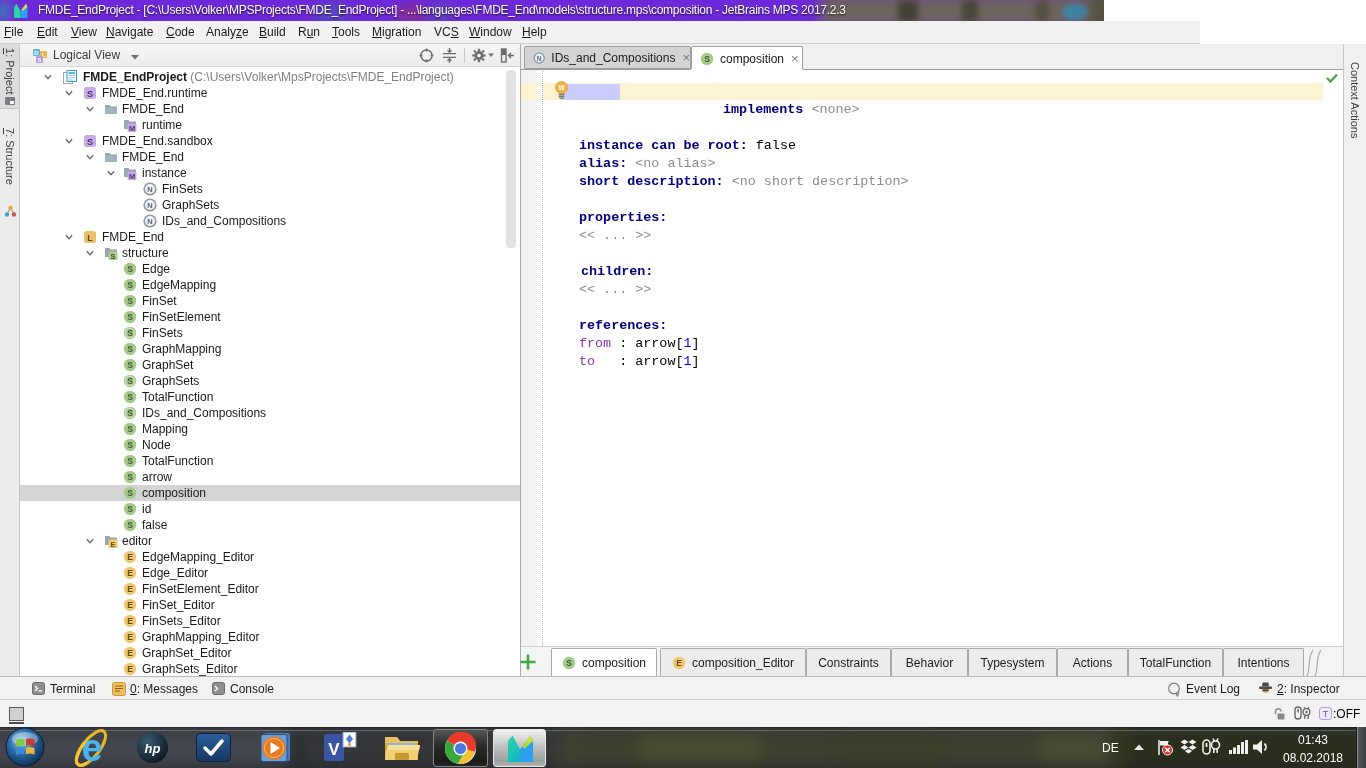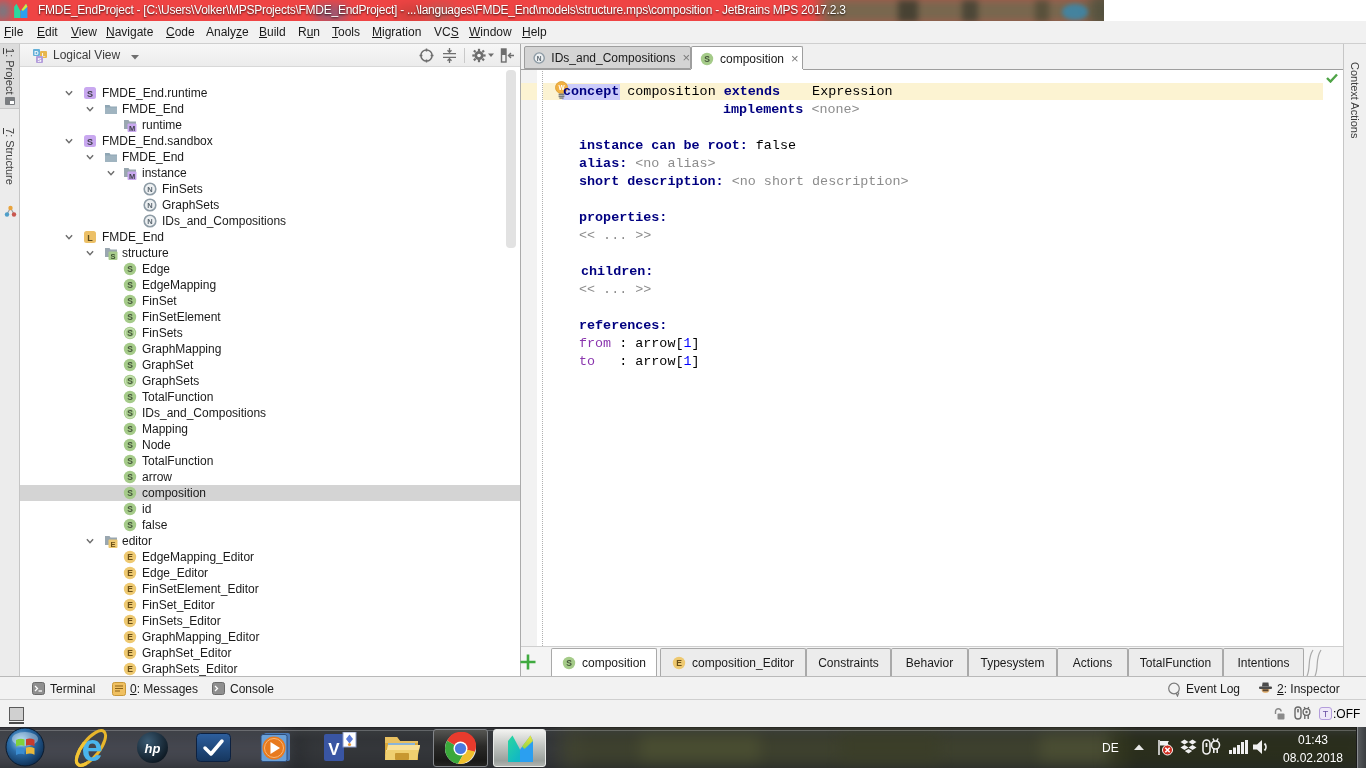--- a/index.html
+++ b/index.html
@@ -1,24 +1,24 @@
 <!DOCTYPE html>
 <html><head><meta charset="utf-8">
 <style>
 *{margin:0;padding:0;box-sizing:border-box}
 html,body{width:1366px;height:768px;overflow:hidden;font-family:"Liberation Sans",sans-serif;background:#fff}
 .abs{position:absolute}
 #app{position:relative;width:1366px;height:768px}
 
-#title{left:0;top:0;width:1104px;height:21px;background:#ef4444;overflow:hidden}
+#title{left:0;top:0;width:1104px;height:21px;background:#6d28d9;overflow:hidden}
 #title .blob{position:absolute;filter:blur(6px)}
 #titletext{position:absolute;left:38px;top:3px;font-size:12px;letter-spacing:-.26px;color:#fff;white-space:nowrap;text-shadow:0 1px 2px rgba(0,0,0,.8)}
 .wbtn{position:absolute;top:0;height:18px;border:1px solid #121212;background:linear-gradient(#cfd2d6 0%,#9ba0a5 45%,#70767c 50%,#9aa0a5 100%);box-shadow:inset 0 1px 0 rgba(255,255,255,.55)}
 
-#menubar{left:0;top:21px;width:1366px;height:23px;background:#f1f1f1;border-bottom:1px solid #cfcfcf}
+#menubar{left:0;top:21px;width:1200px;height:23px;background:#f1f1f1;border-bottom:1px solid #cfcfcf}
 .mi{position:absolute;top:4px;font-size:12px;color:#1a1a1a;white-space:nowrap}
 .mi u{text-decoration:underline}
 
 #lstripe{left:0;top:44px;width:20px;height:632px;background:#ececec;border-right:1px solid #c6c6c6}
 #rstripe{left:1343px;top:44px;width:23px;height:632px;background:#f0f0f0;border-left:1px solid #c6c6c6}
 .vtext{position:absolute;writing-mode:vertical-rl;font-size:11px;color:#3c3c3c;white-space:nowrap}
 
 #phead{left:20px;top:44px;width:501px;height:23px;background:linear-gradient(#f7f7f7,#ececec);border-bottom:1px solid #d8d8d8}
 #ptree{left:20px;top:67px;width:501px;height:609px;background:#fff;overflow:hidden;position:absolute}
 .trow{position:absolute;left:0;width:501px;height:16px;font-size:12px;color:#1a1a1a;white-space:nowrap}
@@ -150,20 +150,34 @@
         <path d="M16,5.5 L19,9 L22,5.5 Z"></path>
       </g>
     </svg>
 <svg class="abs" style="left:500px;top:48px" width="15" height="15" viewBox="0 0 15 15">
       <rect x="1.5" y="1" width="4.5" height="13" fill="none" stroke="#6e6e6e" stroke-width="1.4"></rect>
       <rect x="1.5" y="1" width="4.5" height="6" fill="#6e6e6e"></rect>
       <path d="M14,7.5 H9 M11,5 L8.5,7.5 L11,10" stroke="#6e6e6e" stroke-width="1.4" fill="none"></path>
     </svg>
 
 <div id="ptree" class="abs">
+<div class="trow" style="top:2px">
+<svg class="chev" style="left:24px" width="9" height="9" viewBox="0 0 9 9">
+          <path d="M1,2.5 L4.5,6.5 L8,2.5" stroke="#6e6e6e" stroke-width="1.6" fill="none"></path>
+        </svg>
+<svg class="ic" style="left:43px" width="14" height="14" viewBox="0 0 14 14">
+          <rect x="0.5" y="2.5" width="9" height="11" fill="#fff" stroke="#9aa7b0"></rect>
+          <rect x="4" y="0.5" width="9.5" height="11" fill="#fff" stroke="#3e9cc8"></rect>
+          <rect x="5.5" y="2" width="6.5" height="2" fill="#64b3d8"></rect>
+          <rect x="5.5" y="5" width="6.5" height="1.2" fill="#9ecfe8"></rect>
+          <rect x="5.5" y="7.2" width="6.5" height="1.2" fill="#9ecfe8"></rect>
+          <rect x="5.5" y="9.4" width="4" height="1.2" fill="#9ecfe8"></rect>
+        </svg>
+<div class="lbl" style="left:63px"><b>FMDE_EndProject</b> <span class="gray">(C:\Users\Volker\MpsProjects\FMDE_EndProject)</span></div>
+</div>
 <div class="trow" style="top:18px">
 <svg class="chev" style="left:45px" width="9" height="9" viewBox="0 0 9 9">
           <path d="M1,2.5 L4.5,6.5 L8,2.5" stroke="#6e6e6e" stroke-width="1.6" fill="none"></path>
         </svg>
 <svg class="ic" style="left:63px" width="14" height="14" viewBox="0 0 14 14">
           <rect x="1" y="1" width="12" height="12" rx="2.5" fill="#c9a8f0"></rect>
           <text x="7" y="11" font-size="9" font-weight="bold" fill="#41414d" text-anchor="middle" font-family="Liberation Sans">S</text>
         </svg>
 <div class="lbl" style="left:82px">FMDE_End.runtime</div>
 </div>
@@ -473,21 +487,20 @@
 <div class="abs" style="left:22px;top:14px;width:780px;height:17px;background:#fcf3d2"></div>
 <div class="abs" style="left:21px;top:0;width:1px;height:577px;border-left:1px dotted #b0b0b0"></div>
 <div class="abs" style="left:41px;top:15px;width:58px;height:16px;background:#ccccfa"></div>
 <svg class="abs" style="left:33px;top:12px" width="15" height="19" viewBox="0 0 15 19">
         <circle cx="7.5" cy="6.5" r="6" fill="#f2b143" stroke="#d89a2e" stroke-width="0.8"></circle>
         <text x="7.5" y="9" font-size="6.5" font-weight="bold" fill="#fff" text-anchor="middle" font-family="Liberation Sans">W</text>
         <rect x="4.6" y="12.6" width="5.8" height="1.6" fill="#7a7a7a"></rect>
         <rect x="4.6" y="14.6" width="5.8" height="1.6" fill="#7a7a7a"></rect>
         <rect x="5.4" y="16.4" width="4.2" height="1.4" fill="#7a7a7a"></rect>
       </svg>
-<div class="eline" style="left:42px;top:14px"><span class="kw">concept</span> composition <span class="kw">extends</span>    Expression</div>
 <div class="eline" style="left:202px;top:32px"><span class="kw">implements</span> <span class="gr">&lt;none&gt;</span></div>
 <div class="eline" style="left:58px;top:68px"><span class="kw">instance can be root:</span> false</div>
 <div class="eline" style="left:58px;top:86px"><span class="kw">alias:</span> <span class="gr">&lt;no alias&gt;</span></div>
 <div class="eline" style="left:58px;top:104px"><span class="kw">short description:</span> <span class="gr">&lt;no short description&gt;</span></div>
 <div class="eline" style="left:58px;top:140px"><span class="kw">properties:</span></div>
 <div class="eline" style="left:58px;top:158px"><span class="gr">&lt;&lt; ... &gt;&gt;</span></div>
 <div class="eline" style="left:60px;top:194px"><span class="kw">children:</span></div>
 <div class="eline" style="left:58px;top:212px"><span class="gr">&lt;&lt; ... &gt;&gt;</span></div>
 <div class="eline" style="left:58px;top:248px"><span class="kw">references:</span></div>
 <div class="eline" style="left:58px;top:266px"><span class="pu">from</span> : arrow[<span class="bl">1</span>]</div>

